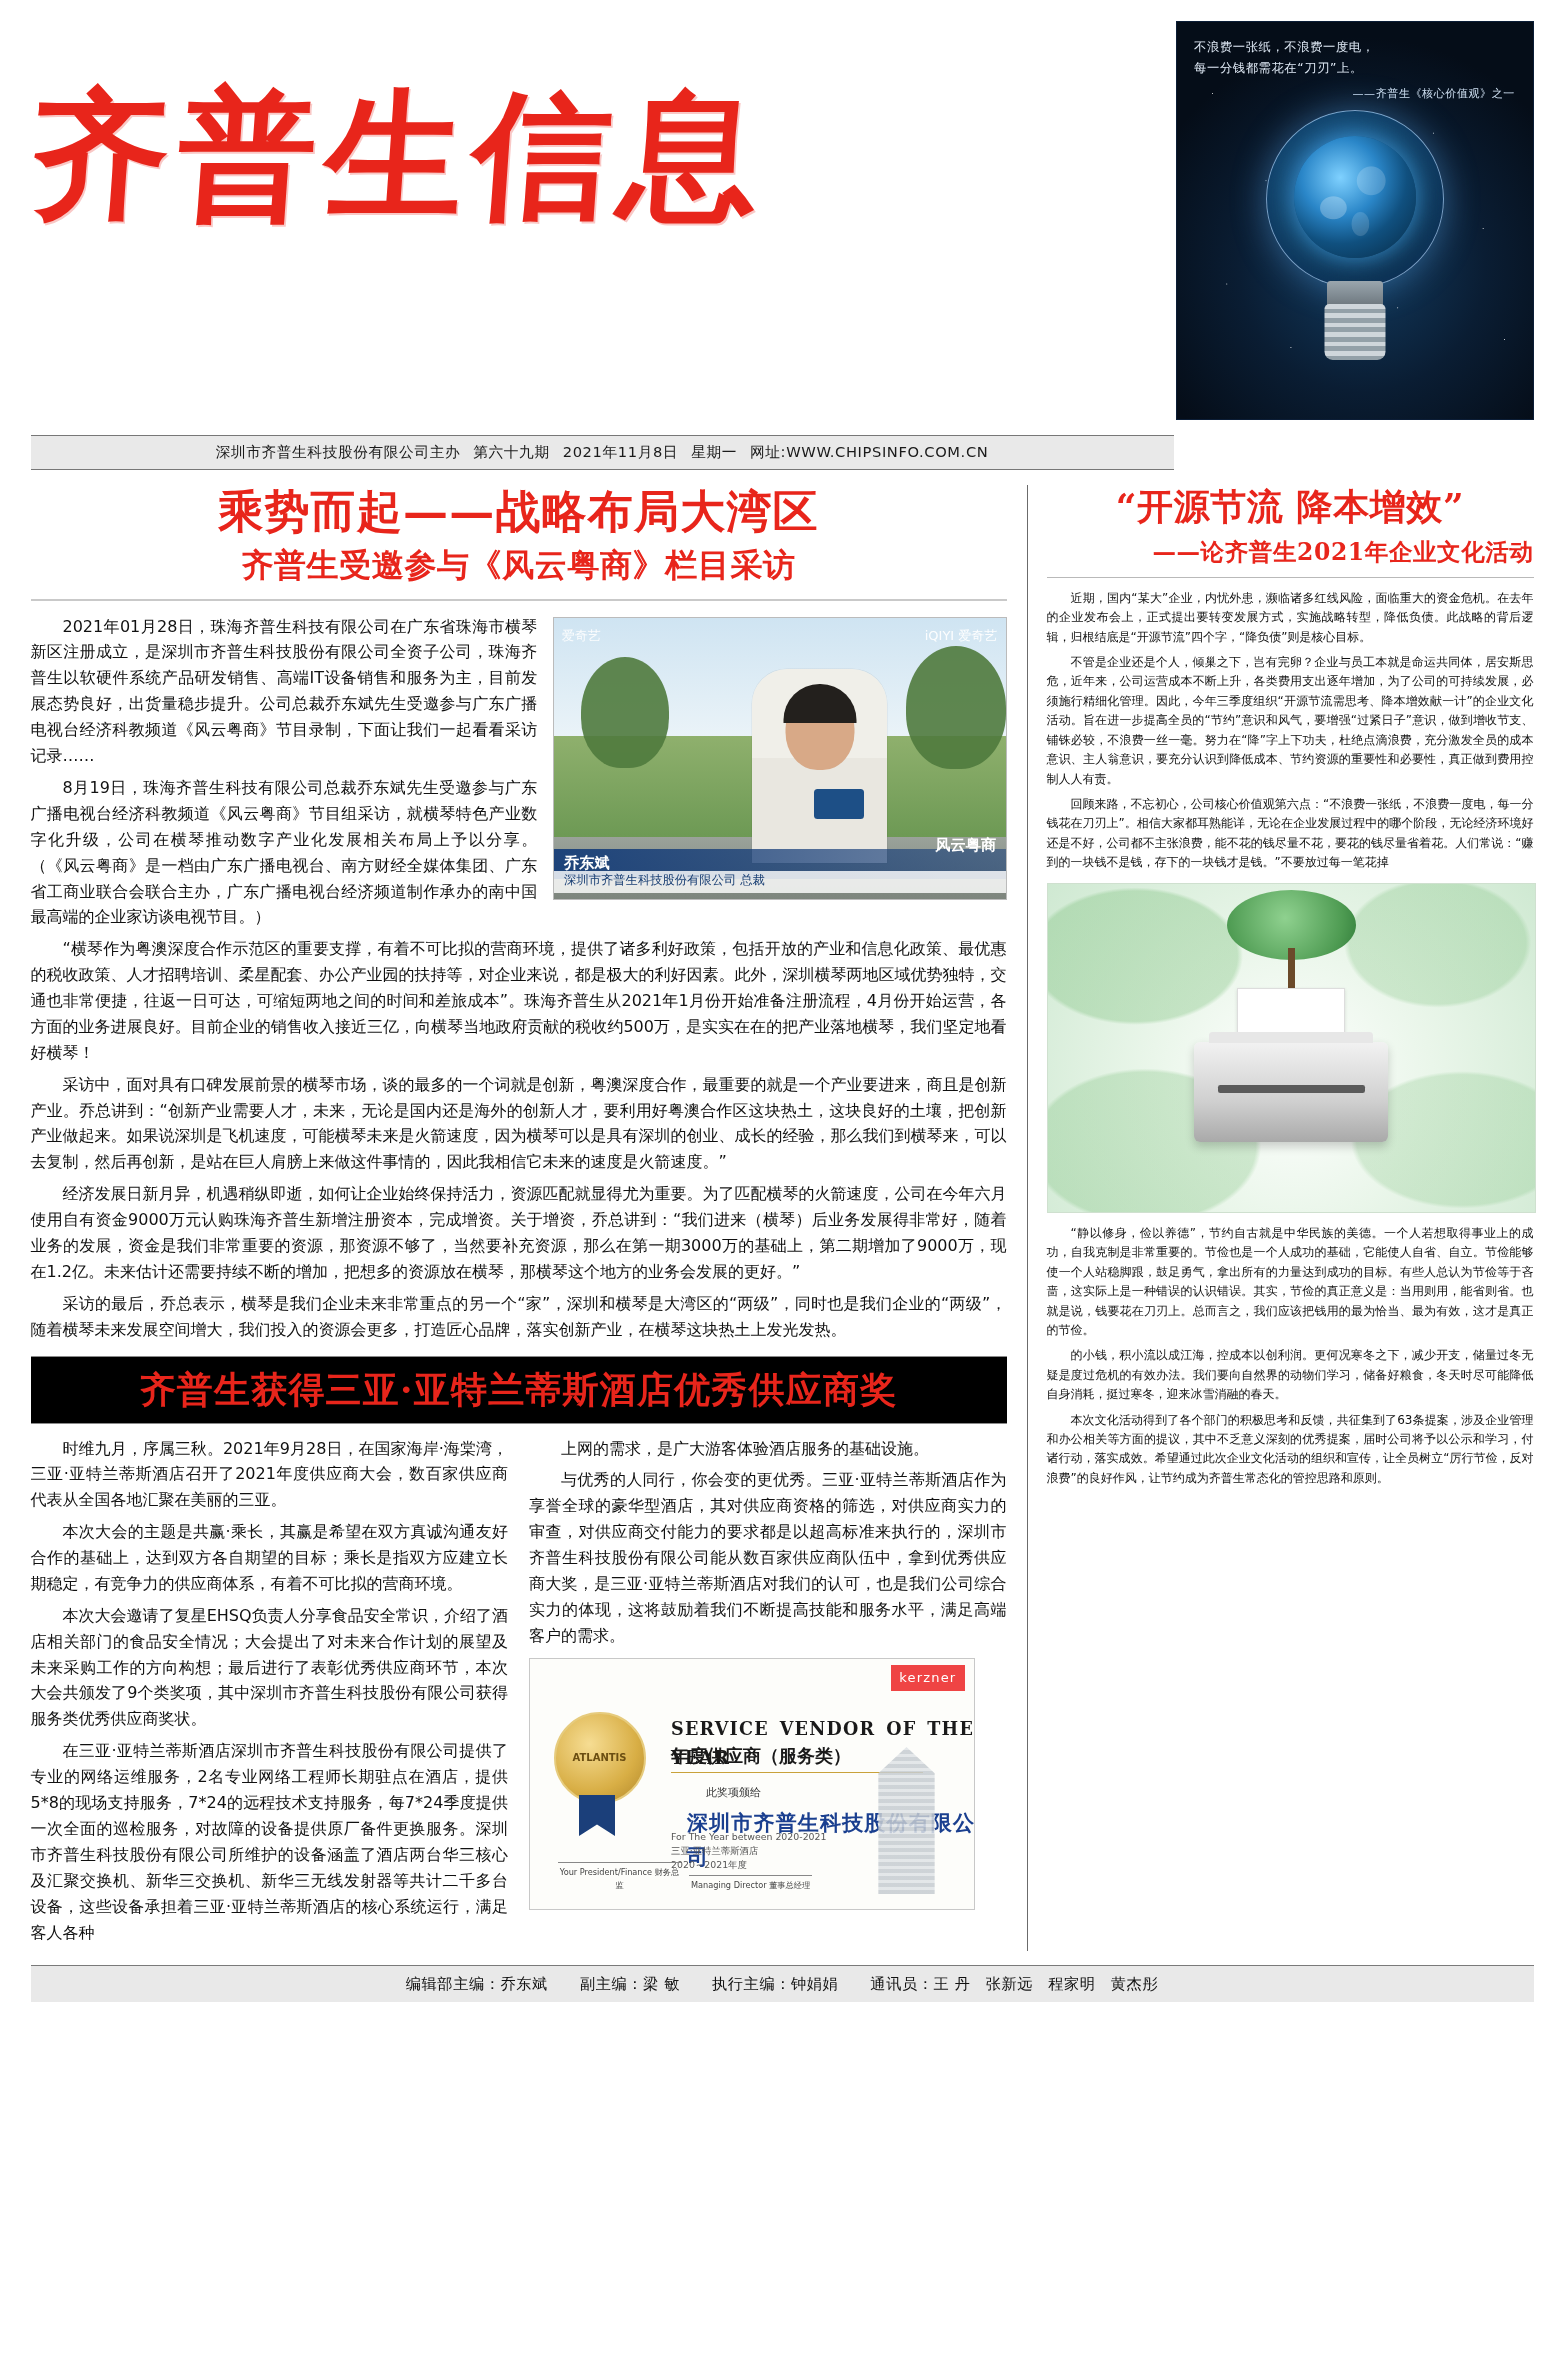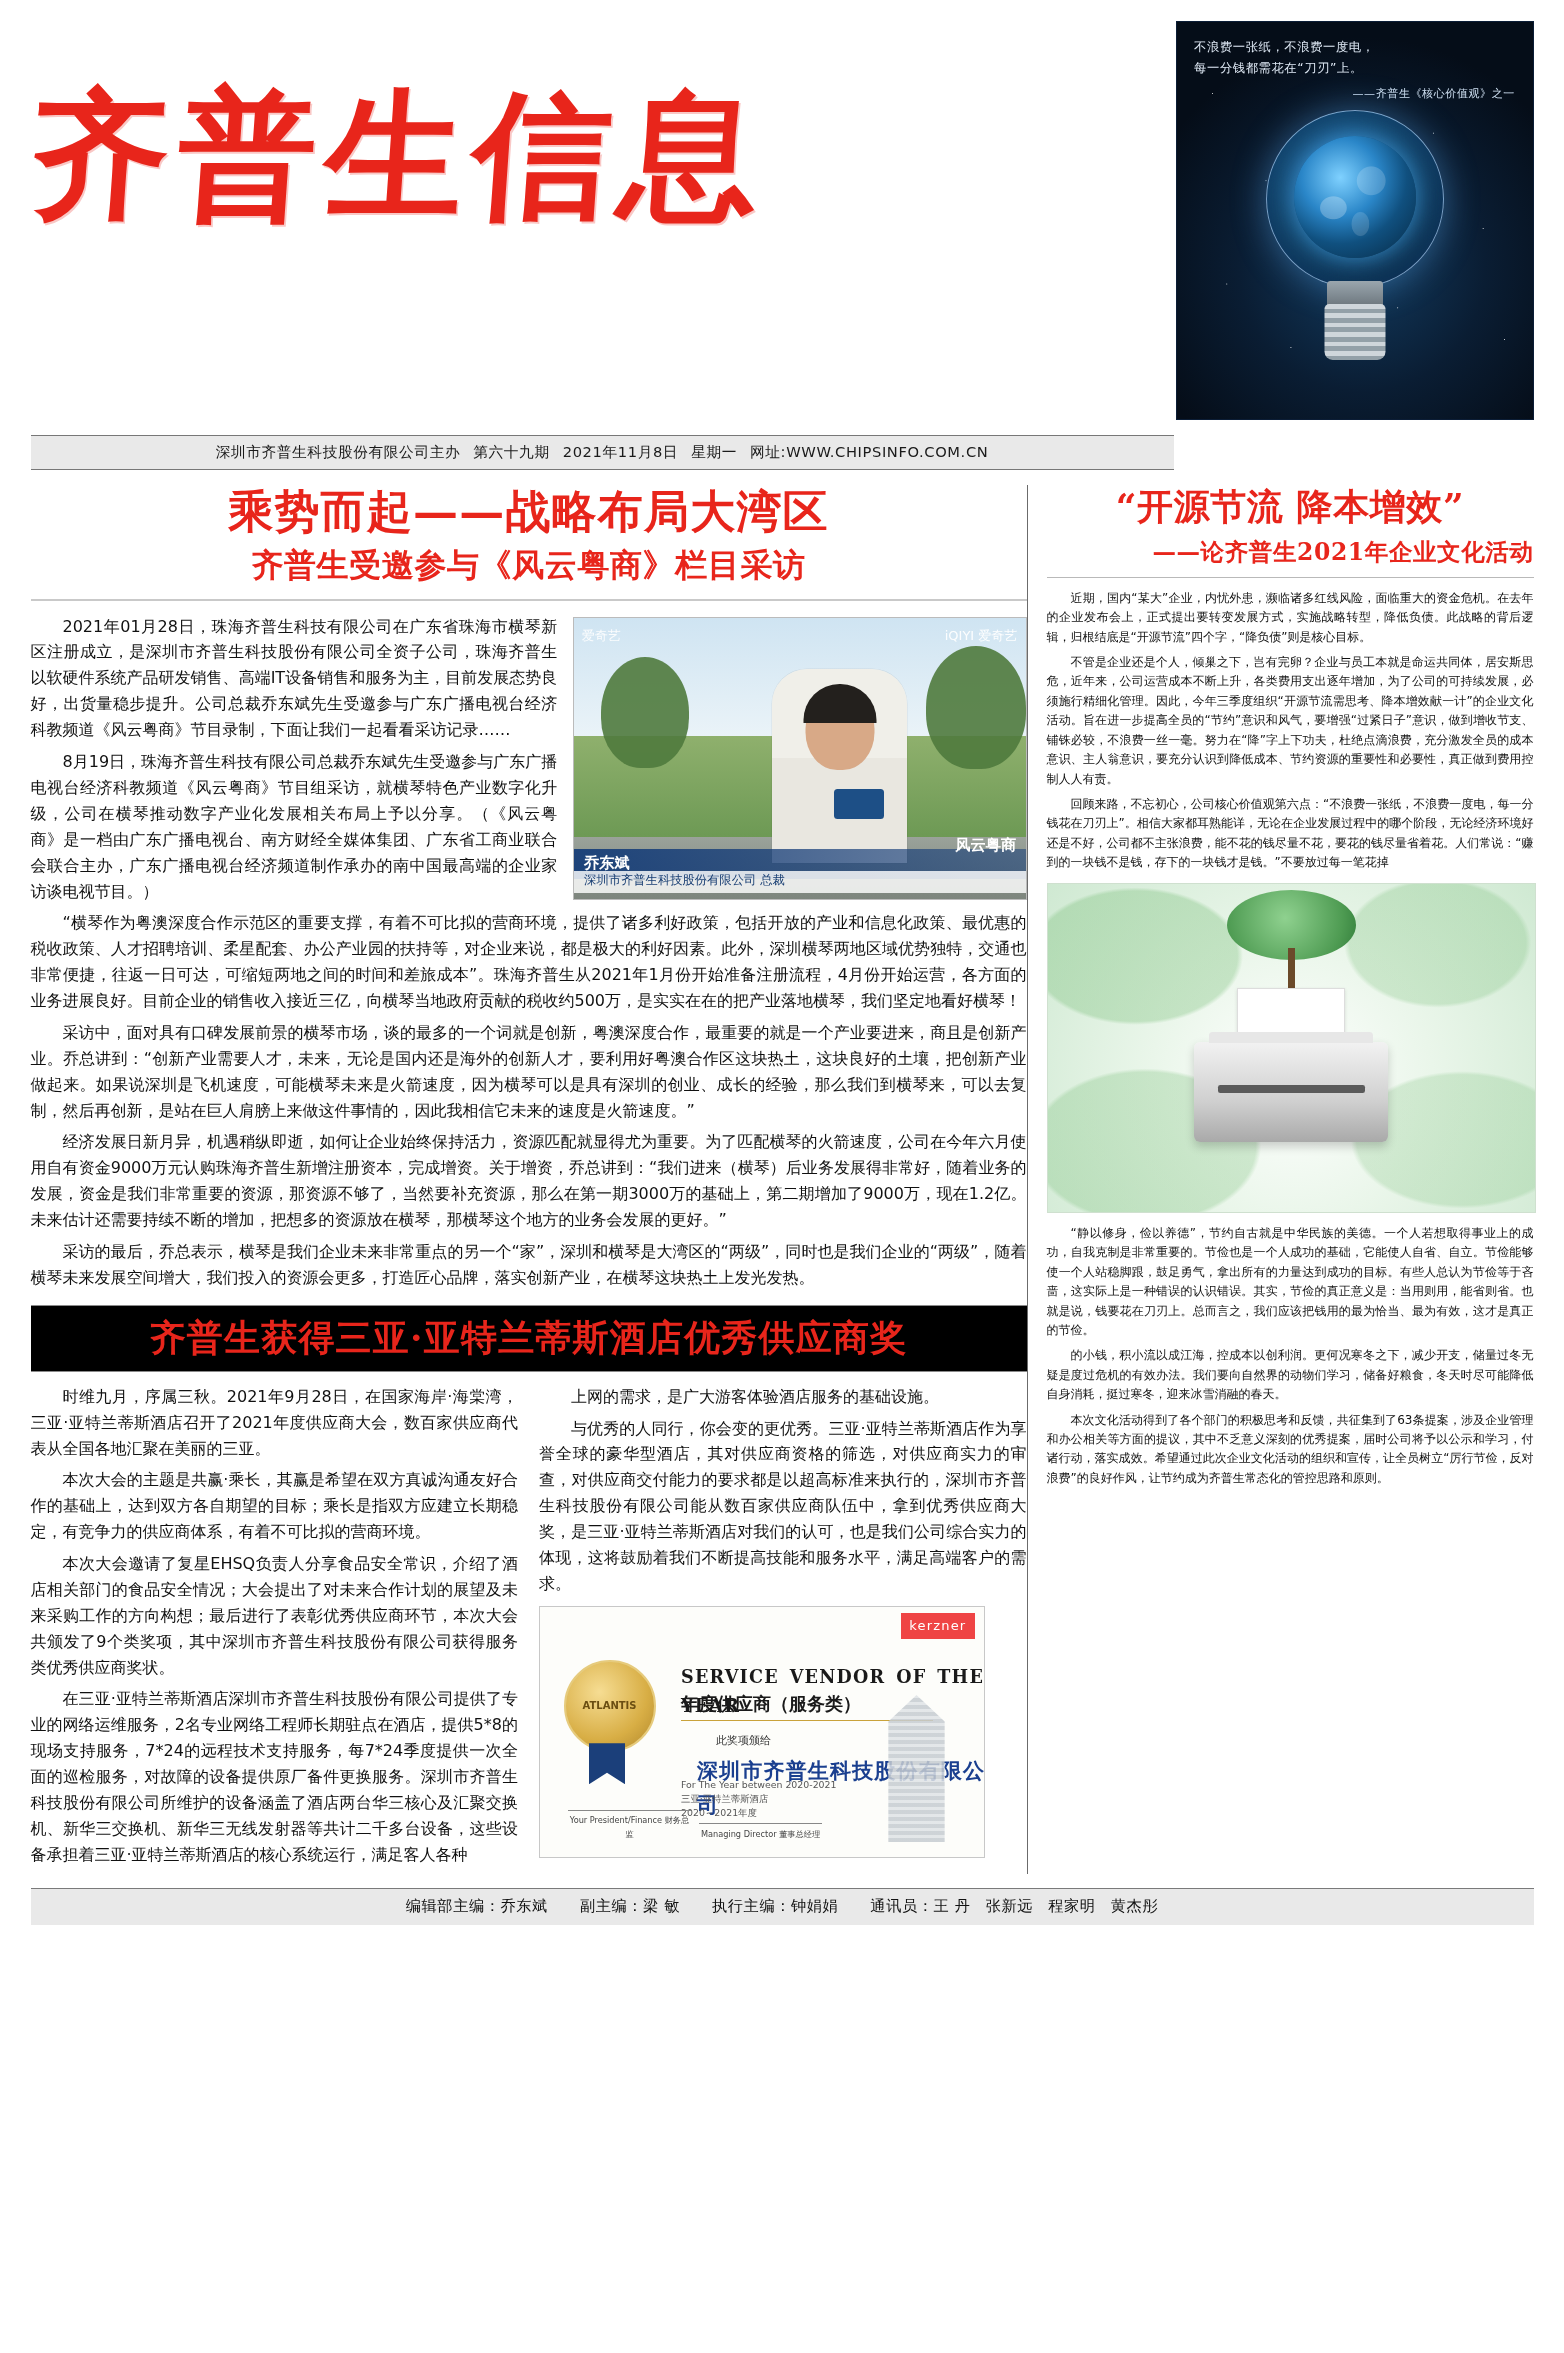--- a/index.html
+++ b/index.html
@@ -137,21 +137,21 @@
     color:#1a1a1a;
     letter-spacing:0.6px;
   }
   .issue-bar .url{color:#1a1a1a;}
   
   .columns{
     display:flex;
     margin-top:15.2px;
     gap:0;
   }
-  .col-left{width:997px;flex:0 0 997px;box-sizing:border-box;border-right:1.2px solid #6b6b6b;}
+  .col-left{width:997px;flex:0 0 997px;padding-right:20px;box-sizing:border-box;border-right:1.2px solid #6b6b6b;}
   .col-right{width:auto;flex:1 1 auto;padding-left:19px;box-sizing:border-box;}
 
   .headline-main{
     color:#e8251b;
     font-family:"DejaVu Serif","Liberation Serif",serif;
     font-weight:bold;
     font-size:45px;
     line-height:1.18;
     letter-spacing:1.2px;
     text-align:center;

